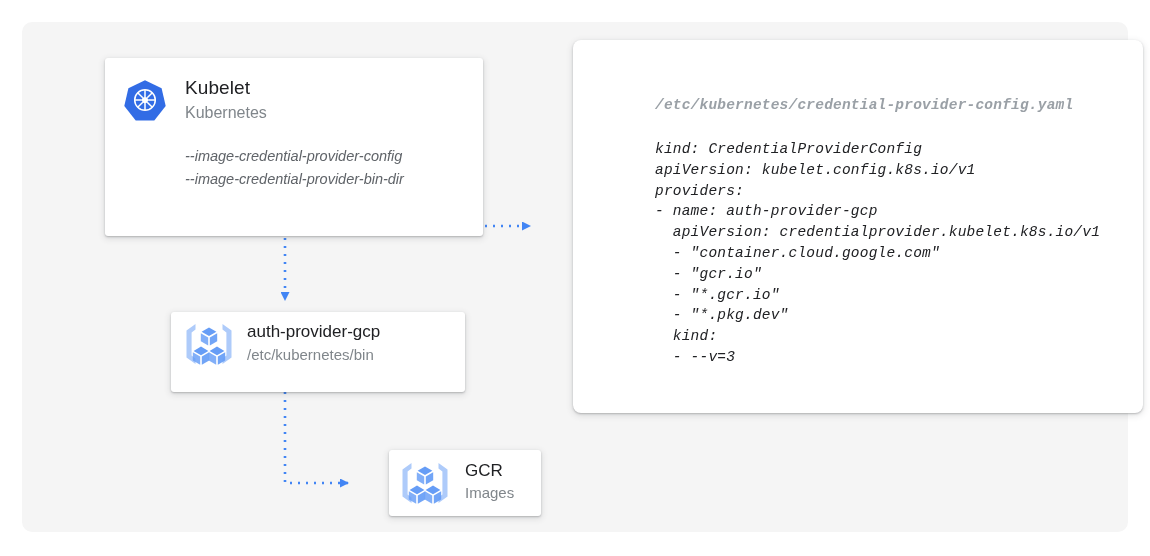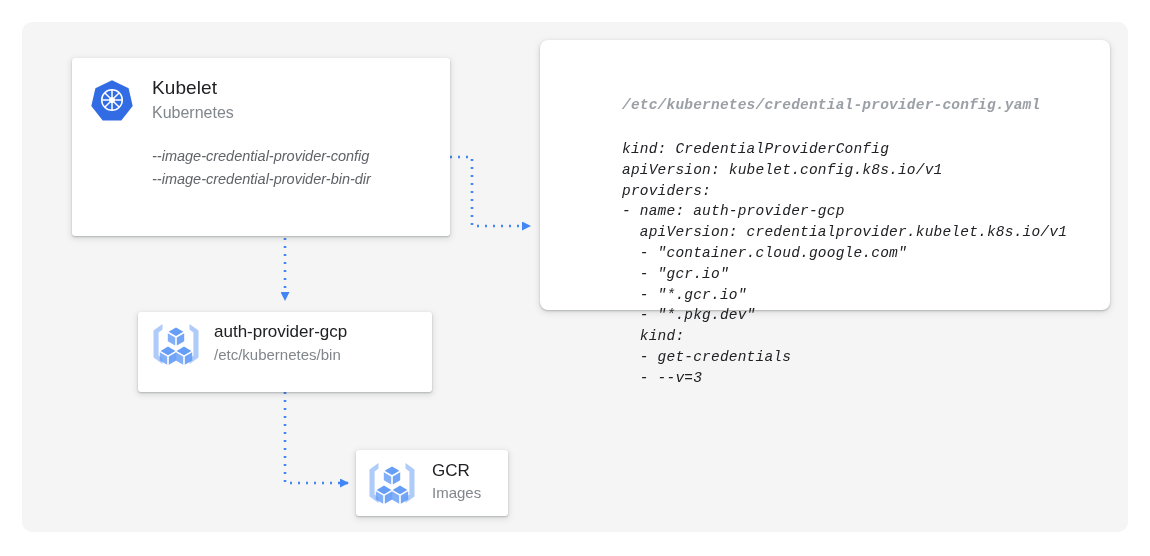--- a/index.html
+++ b/index.html
@@ -29,20 +29,21 @@
     background: #f5f5f5;
     border-radius: 10px;
   }
   
   .card {
     position: absolute;
     background: #ffffff;
     border-radius: 3px;
     box-shadow: 0 1px 2px rgba(60,64,67,0.30), 0 2px 6px 1px rgba(60,64,67,0.13);
     box-sizing: border-box;
+    margin-left: 33px;
   }
   #card-kubelet {
     left: 72px;
     top: 58px;
     width: 378px;
     height: 178px;
   }
   #card-authprovider {
     left: 138px;
     top: 312px;
@@ -52,21 +53,21 @@
   #card-gcr {
     left: 356px;
     top: 450px;
     width: 152px;
     height: 66px;
   }
   #card-yaml {
     left: 540px;
     top: 40px;
     width: 570px;
-    height: 270px;
+    height: 373px;
     border-radius: 8px;
     padding-left: 48px;
   }
 
   
   .k-icon {
     position: absolute;
     left: 18px;
     top: 20px;
     width: 44px;
@@ -284,18 +285,17 @@
         <div class="yaml-line">kind: CredentialProviderConfig</div>
         <div class="yaml-line">apiVersion: kubelet.config.k8s.io/v1</div>
         <div class="yaml-line">providers:</div>
         <div class="yaml-line">- name: auth-provider-gcp</div>
         <div class="yaml-line">  apiVersion: credentialprovider.kubelet.k8s.io/v1</div>
         <div class="yaml-line">  - "container.cloud.google.com"</div>
         <div class="yaml-line">  - "gcr.io"</div>
         <div class="yaml-line">  - "*.gcr.io"</div>
         <div class="yaml-line">  - "*.pkg.dev"</div>
         <div class="yaml-line">  kind:</div>
-        <div class="yaml-line">  - get-credentials</div>
         <div class="yaml-line">  - --v=3</div>
       </div>
   </div>
 
 </div>
 
 </body></html>

